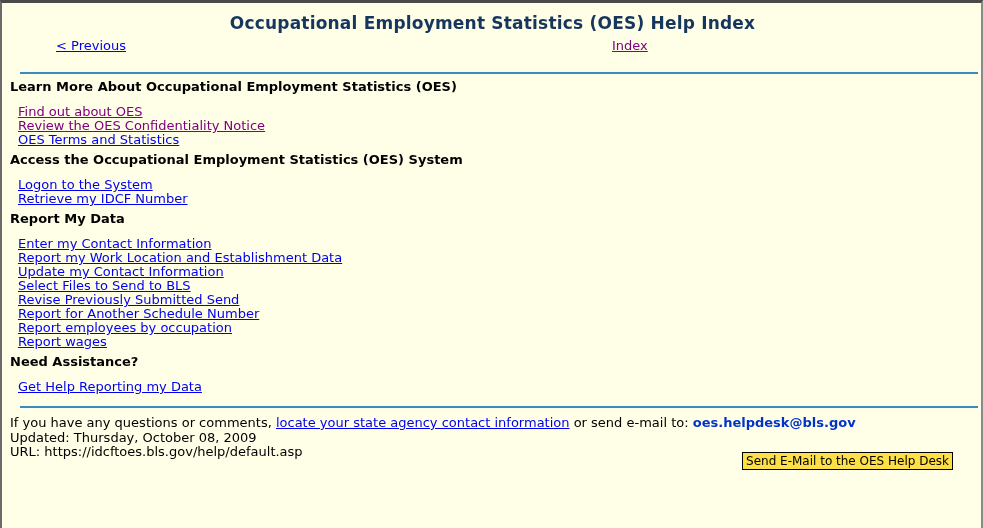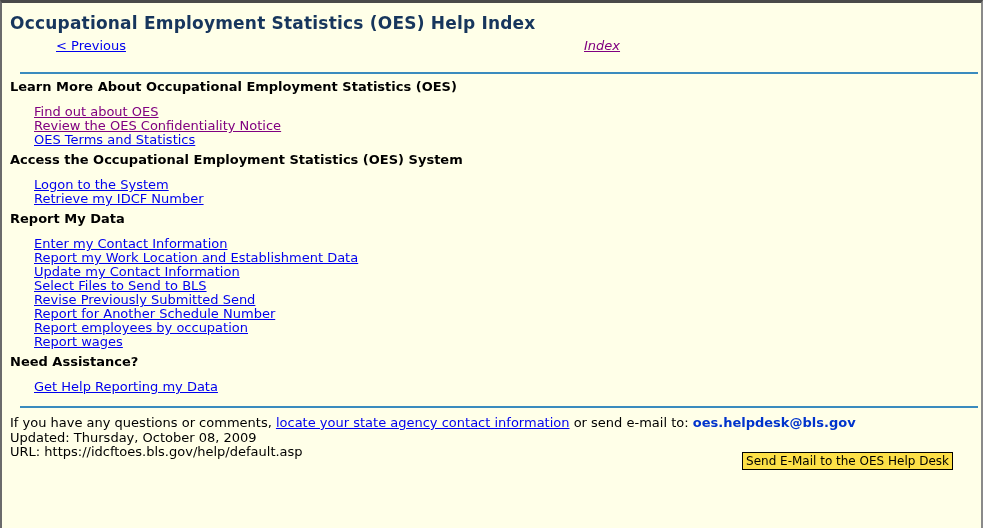--- a/index.html
+++ b/index.html
@@ -17,48 +17,49 @@
     color: #000000;
     overflow: hidden;
   }
   .page-title {
     margin: 11px 6px 0 8px;
     font-size: 17px;
     line-height: 18px;
     font-weight: bold;
     color: #17365D;
     letter-spacing: 0.2px;
+    text-align: center;
   }
   .nav-row {
     position: relative;
     margin-top: 6px;
     padding-left: 54px;
     height: 15px;
   }
-  .nav-index { position: absolute; left: 582px; top: 0; font-style: italic; }
+  .nav-index { position: absolute; left: 610px; top: 0; }
   a { text-decoration: underline; cursor: pointer; }
   a.unvisited { color: #0000EE; }
   a.visited { color: #800080; }
   hr.rule {
     height: 0;
     border: none;
     border-top: 2px solid #3A8BBE;
     margin: 19px 3px 0 18px;
   }
   hr.rule-bottom { margin-top: 13px; }
   .section-heading {
     font-size: 13px;
     line-height: 15px;
     font-weight: bold;
     color: #000000;
     margin: 6px 0 10px 8px;
   }
   .section-heading.first { margin-top: 5px; }
   .link-list { margin-left: 16px; }
-  .link-list a { display: inline-block; line-height: 14px; margin-left: 16px; }
+  .link-list a { display: inline-block; line-height: 14px; }
   .link-row { height: 14px; }
   .footer { margin: 8px 0 0 8px; line-height: 14.5px; }
   .footer-line { white-space: nowrap; }
   .email { font-weight: bold; color: #0033CC; text-decoration: none; }
   .tooltip {
     position: absolute;
     right: 28px;
     top: 449px;
     background: #fde047;
     border: 1px solid #000000;

